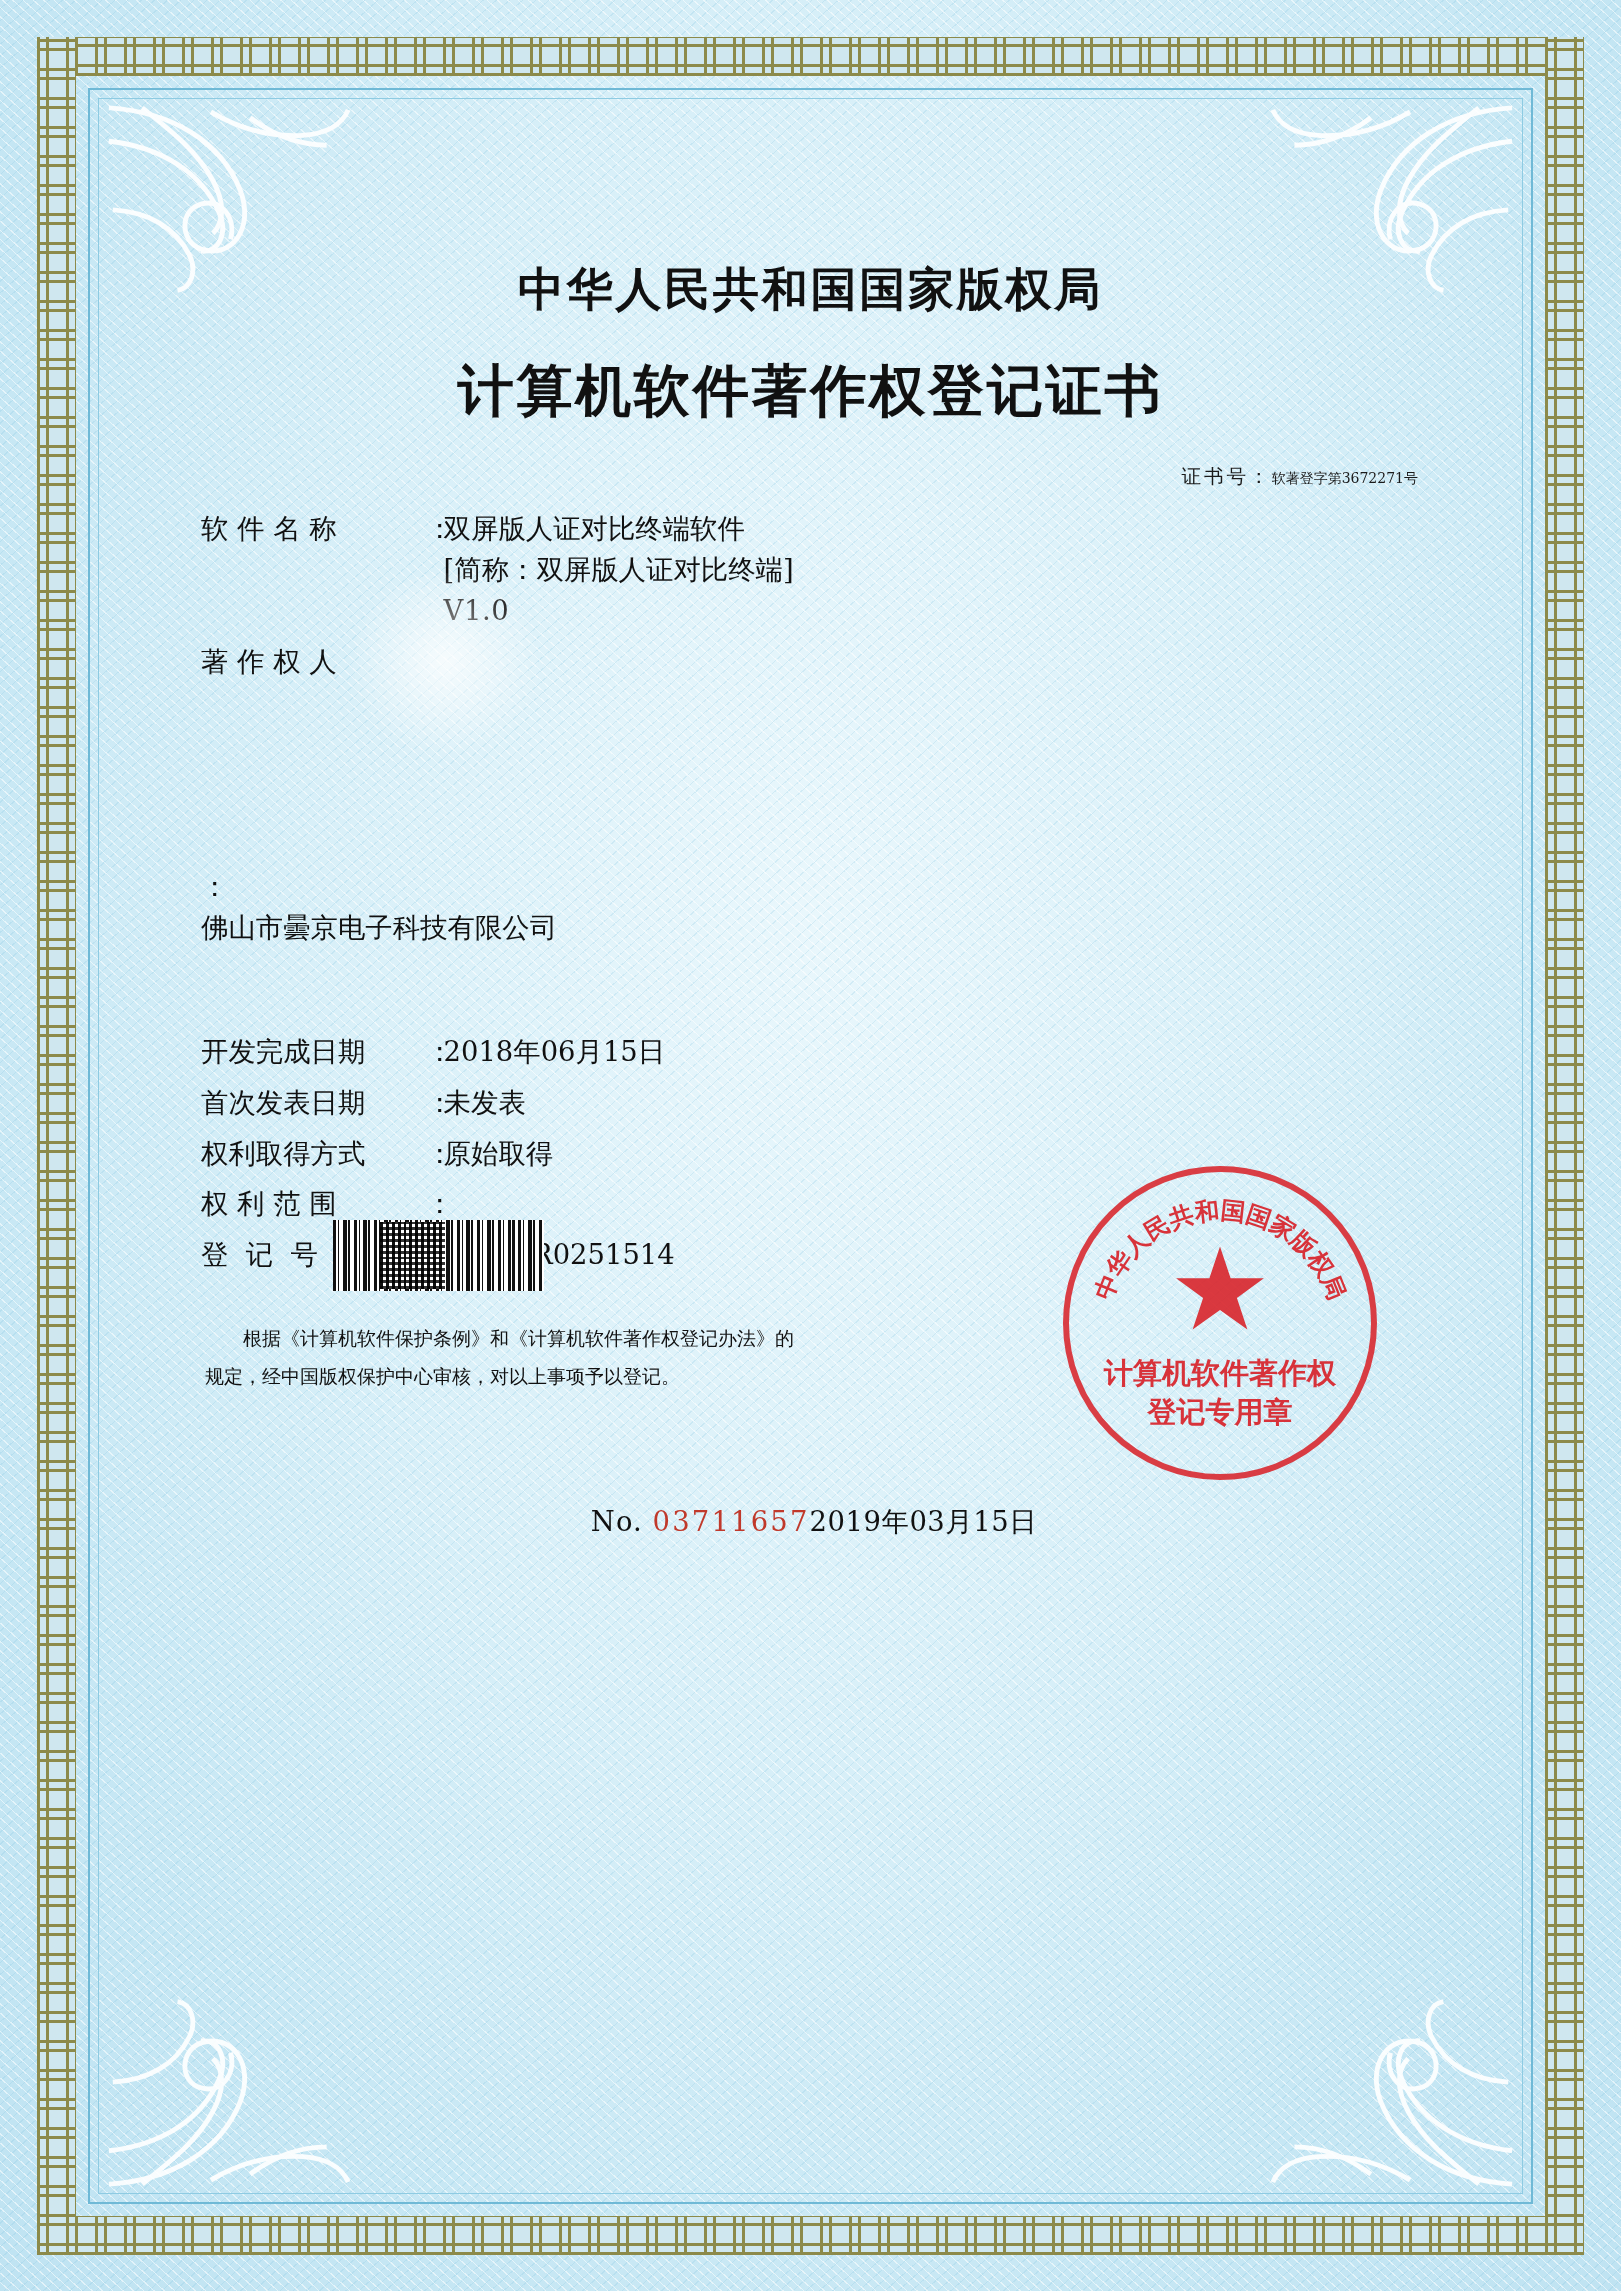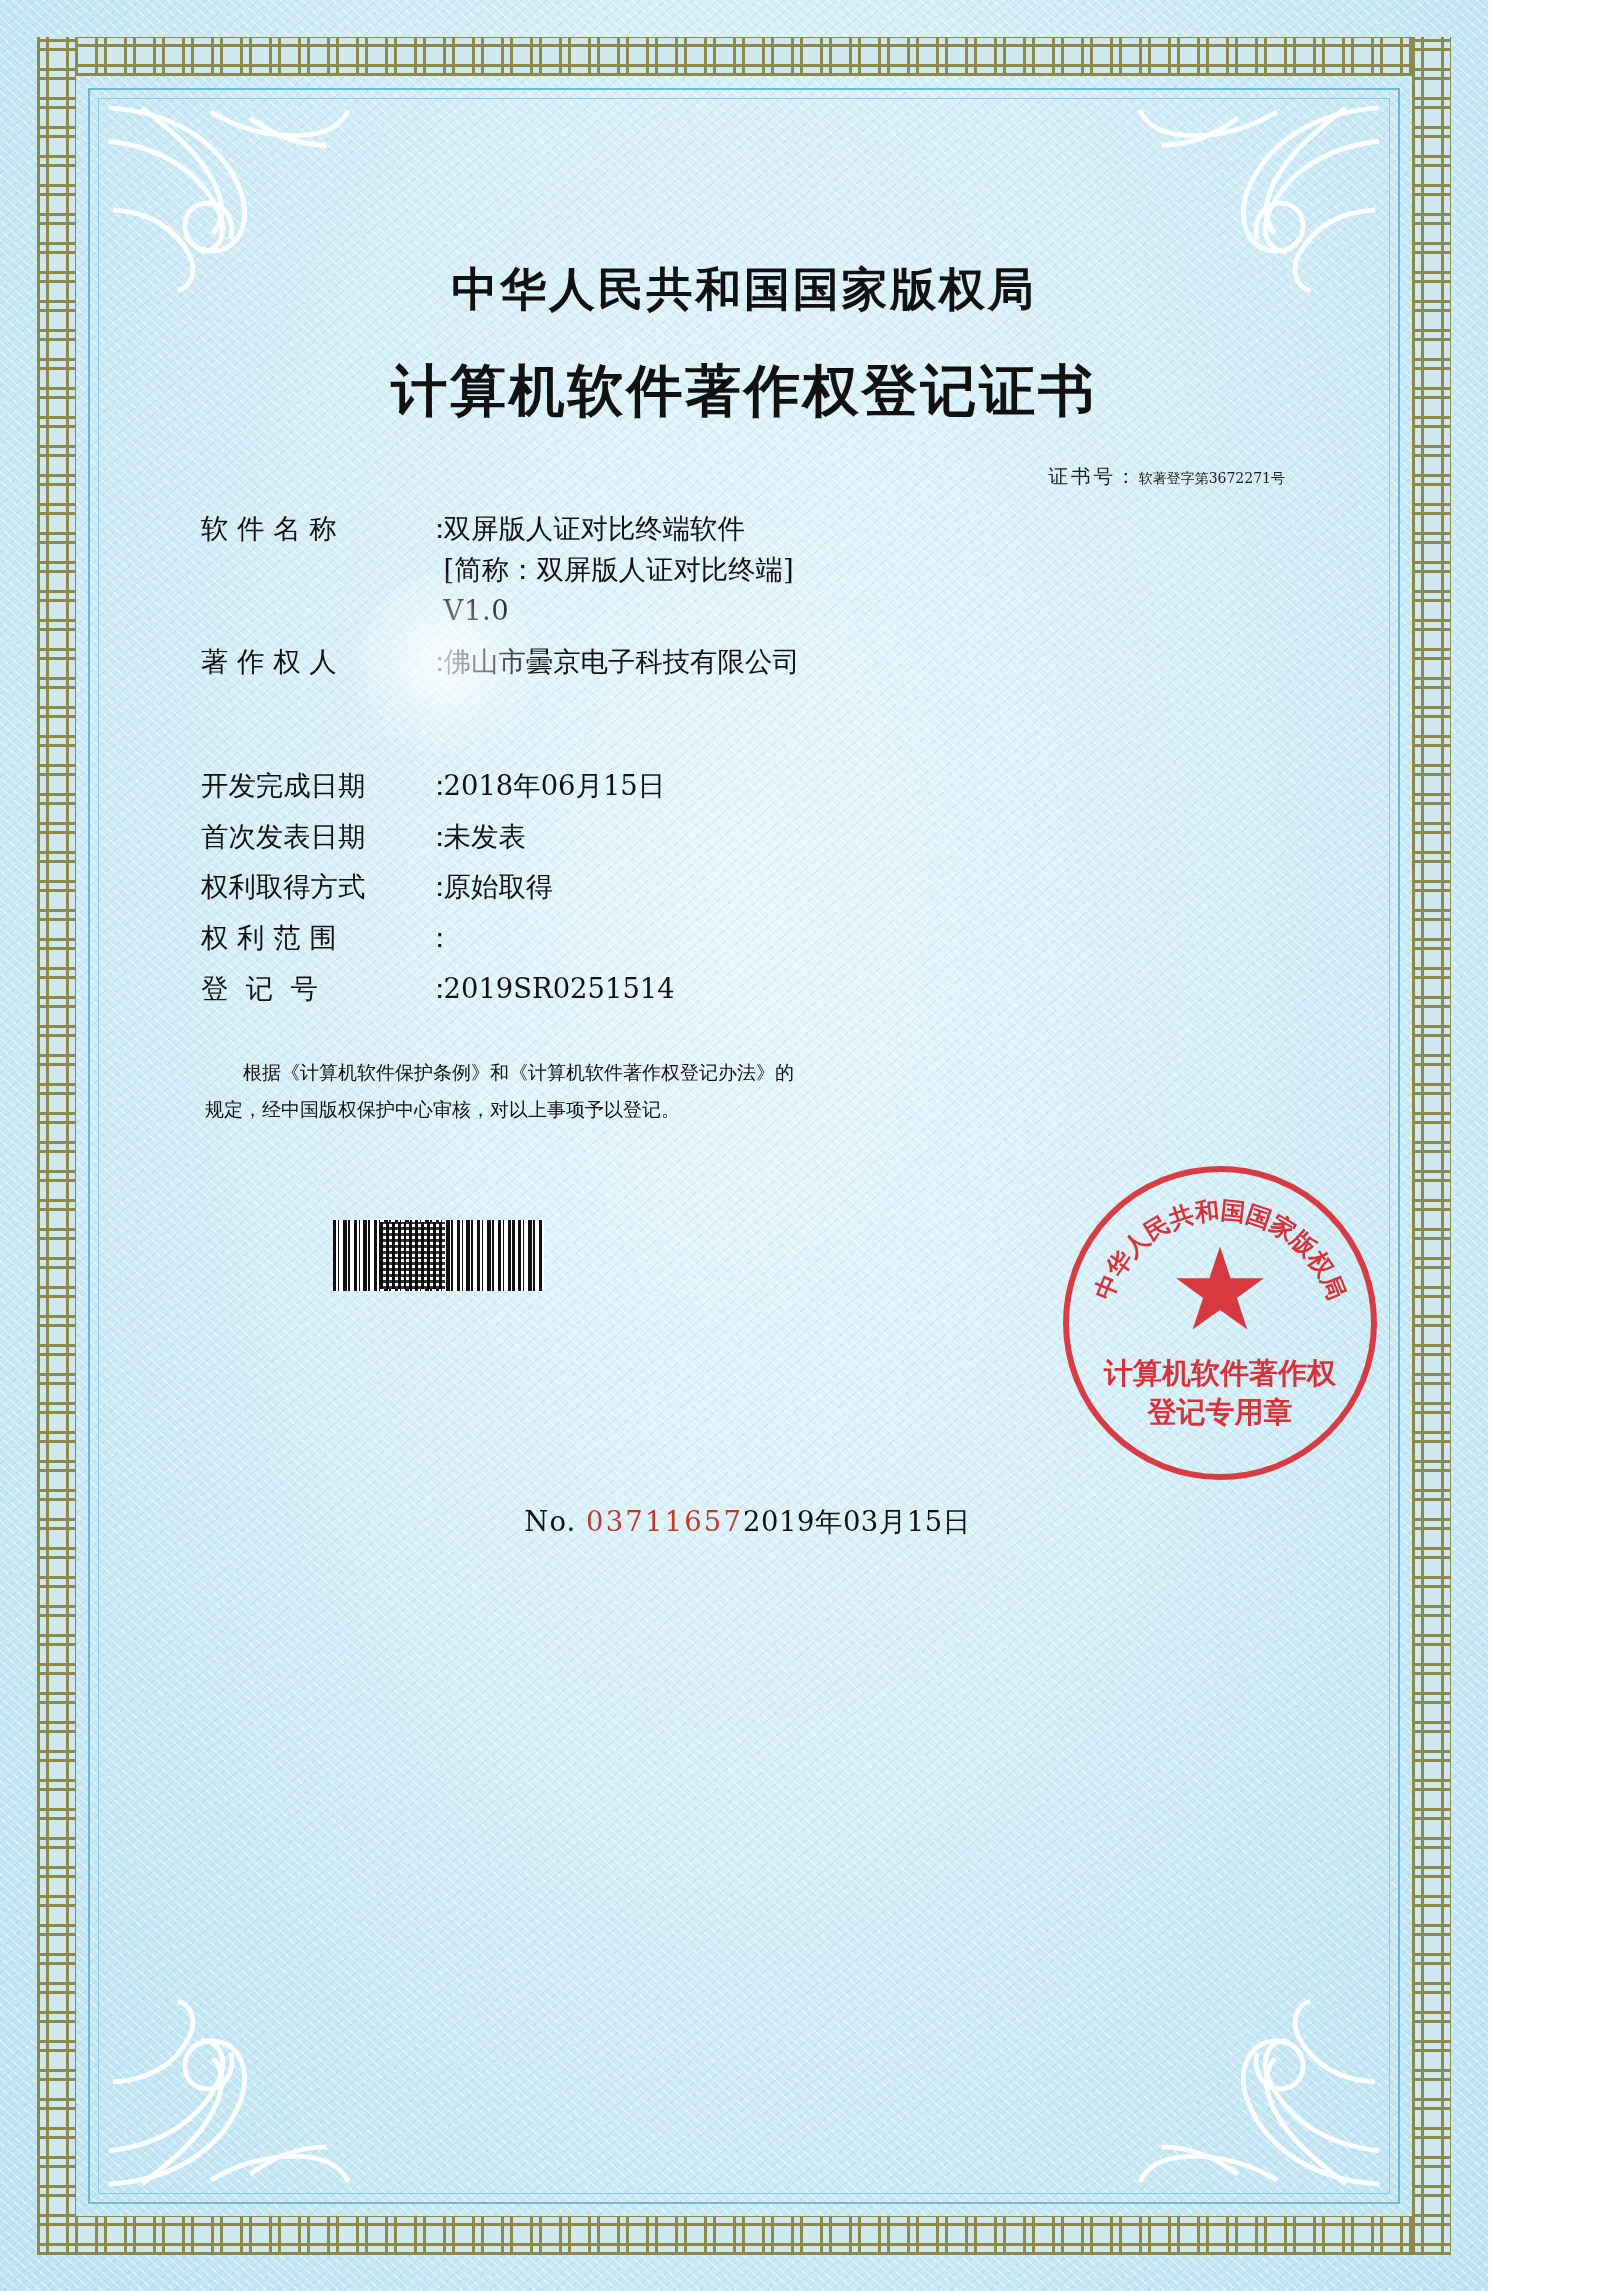--- a/index.html
+++ b/index.html
@@ -10,21 +10,21 @@
   body {
     width: 1621px;
     height: 2292px;
     font-family: "DejaVu Serif", "Liberation Serif", serif;
     overflow: hidden;
   }
 
   
   #certificate {
     position: relative;
-    width: 1488px;
+    width: 1621px;
     height: 2292px;
     background:
       radial-gradient(ellipse at 50% 40%, #e9f7fc 0%, #d7eff8 45%, #c6e7f4 75%, #bfe3f2 100%);
     overflow: hidden;
     text-decoration: underline;
   }
 
   
   #certificate::before {
     content: "";
@@ -131,21 +131,21 @@
     flex: 0 0 225px;
     white-space: pre;
   }
   .row .colon { width: 17.6px; flex: 0 0 17.6px; }
   .row .value { flex: 1 1 auto; }
   .value .ln { display: block; }
   .value .ln.mono { font-family: "DejaVu Serif", "Liberation Serif", serif; letter-spacing: .02em; }
 
   .gap-big { height: 55px; }
 
-  .row.tight { margin-bottom: 27.4px; }
+  .row.tight { margin-bottom: 27.4px; flex-direction: column; }
 
   .paragraph {
     margin-top: 45px;
     padding: 0 71px 0 78px;
     font-size: 19px;
     line-height: 1.95;
     color: #111;
     text-align: justify;
   }
   .paragraph .indent { display: inline-block; width: 2em; }

